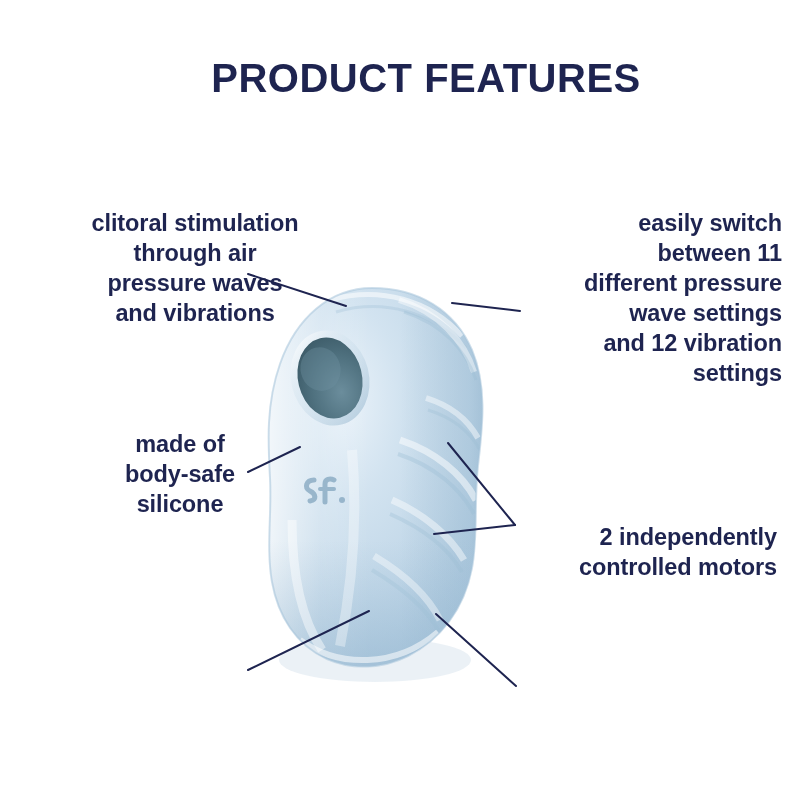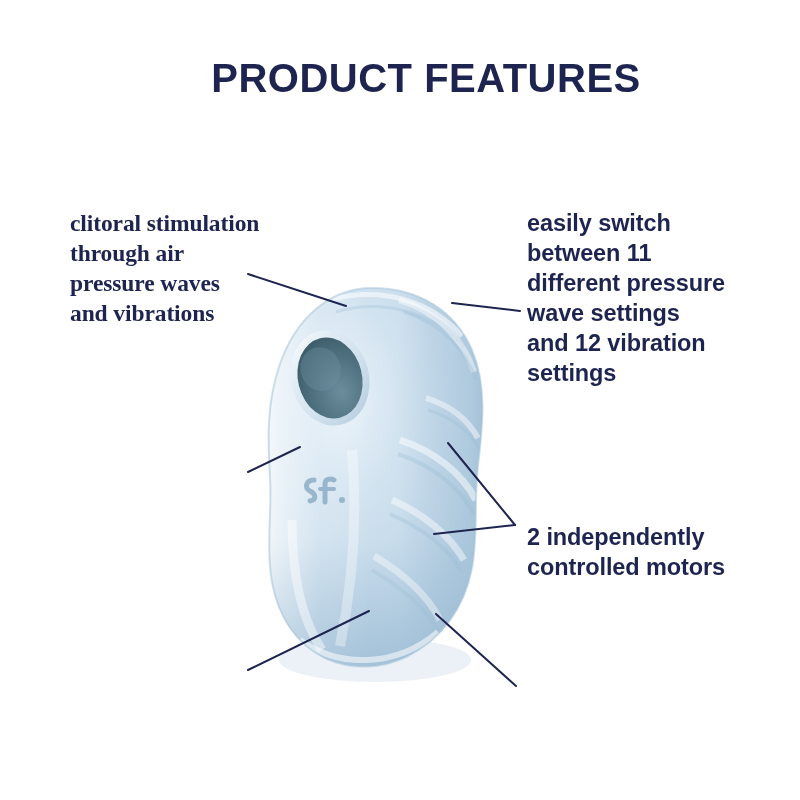--- a/index.html
+++ b/index.html
@@ -43,22 +43,22 @@
   .callout {
     position: absolute;
     color: #1e2450;
     font-family: "Liberation Sans", sans-serif;
     font-size: 23.5px;
     font-weight: bold;
     line-height: 30px;
     letter-spacing: -0.1px;
     white-space: pre-line;
   }
-  .callout.left  { text-align: left; font-family: Liberation Serif, serif; }
-  .callout.right { text-align: left; }
+  .callout.left  { text-align: center; }
+  .callout.right { text-align: right; }
 
   #callout-clitoral   { left: 70px;  top: 208px; width: 250px; }
   #callout-settings   { left: 527px; top: 208px; width: 255px; }
   #callout-silicone   { left: 70px;  top: 429px; width: 220px; }
   #callout-motors     { left: 527px; top: 522px; width: 250px; }
   #callout-playful    { left: 70px;  top: 653px; width: 230px; }
   #callout-magnetic   { left: 527px; top: 653px; width: 255px; }
 
   
   #art-layer {
@@ -227,19 +227,22 @@
 pressure waves
 and vibrations</div>
 
   <div class="callout right" id="callout-settings">easily switch
 between 11
 different pressure
 wave settings
 and 12 vibration
 settings</div>
 
+  <div class="callout left" id="callout-silicone">made of
+body-safe
+silicone</div>
 
   <div class="callout right" id="callout-motors">2 independently
 controlled motors</div>
 
 
 
 </div>
 
 </body></html>

